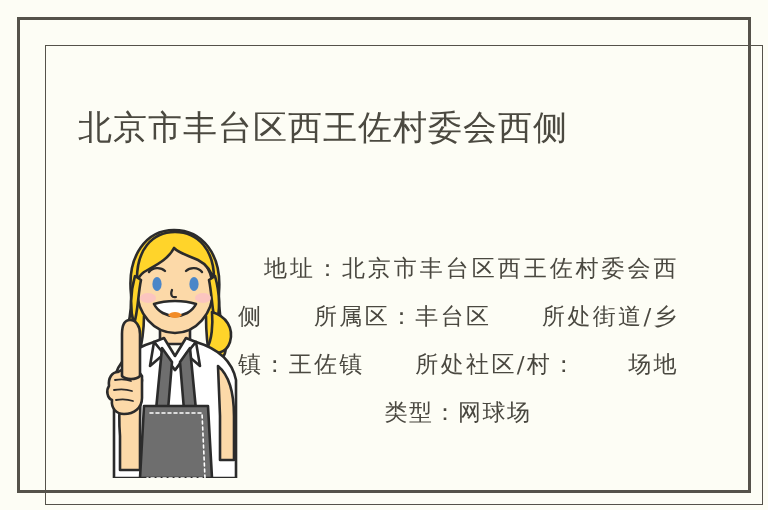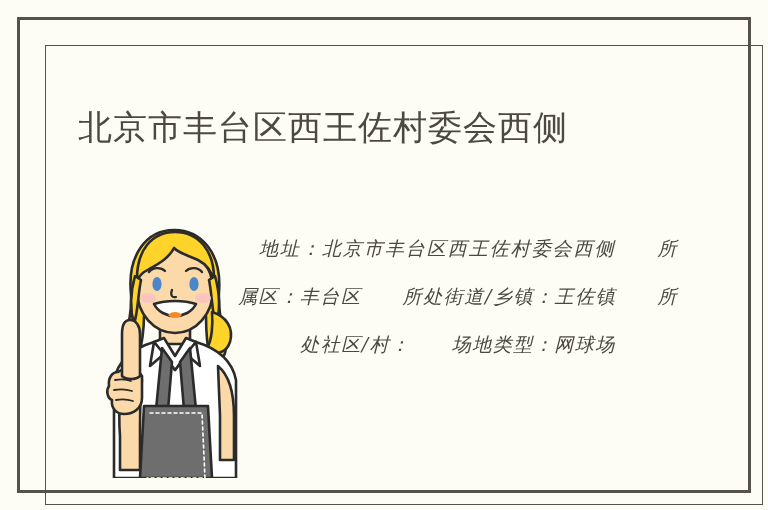--- a/index.html
+++ b/index.html
@@ -69,25 +69,24 @@
     width: 160px;
     height: 258px;
     overflow: hidden;
   }
   #illustration svg { display: block; }
 
   
   #detail-text {
     position: absolute;
     left: 192px;
-    top: 24px;
+    top: 44px;
     width: 440px;
     font-family: "DejaVu Serif", "Liberation Serif", serif;
-    font-style: italic;
-    font-size: 19px;
+    font-size: 23px;
     line-height: 48px;
     color: #4a4840;
     text-align: justify;
     text-align-last: center;
     letter-spacing: 1.5px;
     word-break: break-all;
   }
 </style>
 </head>
 <body>

